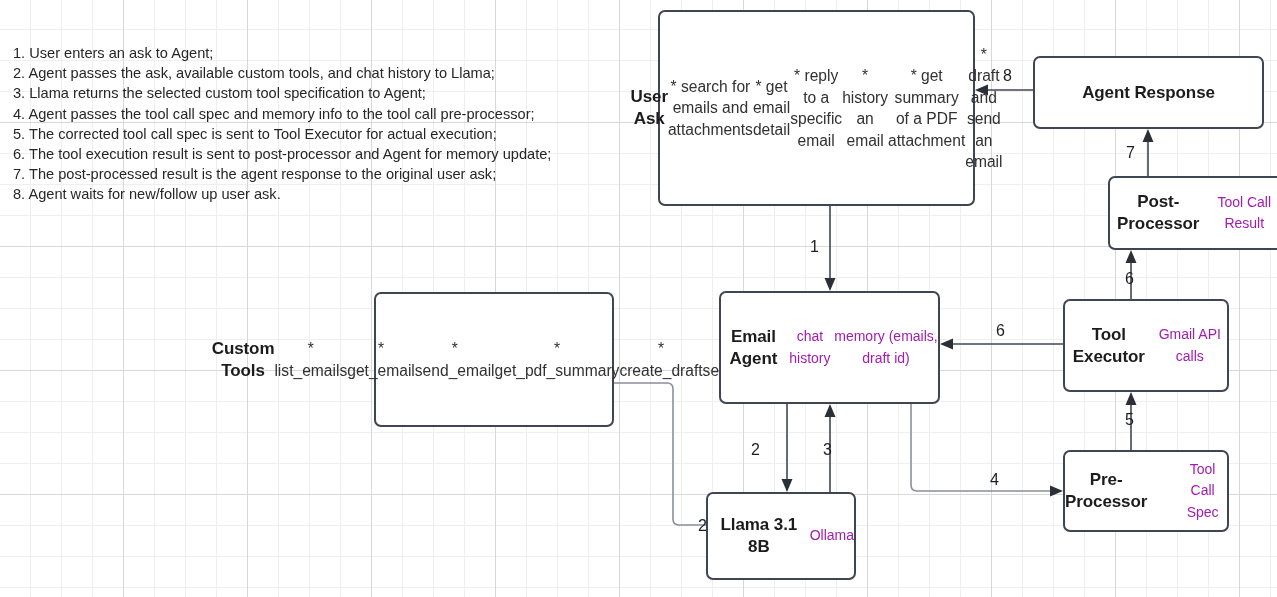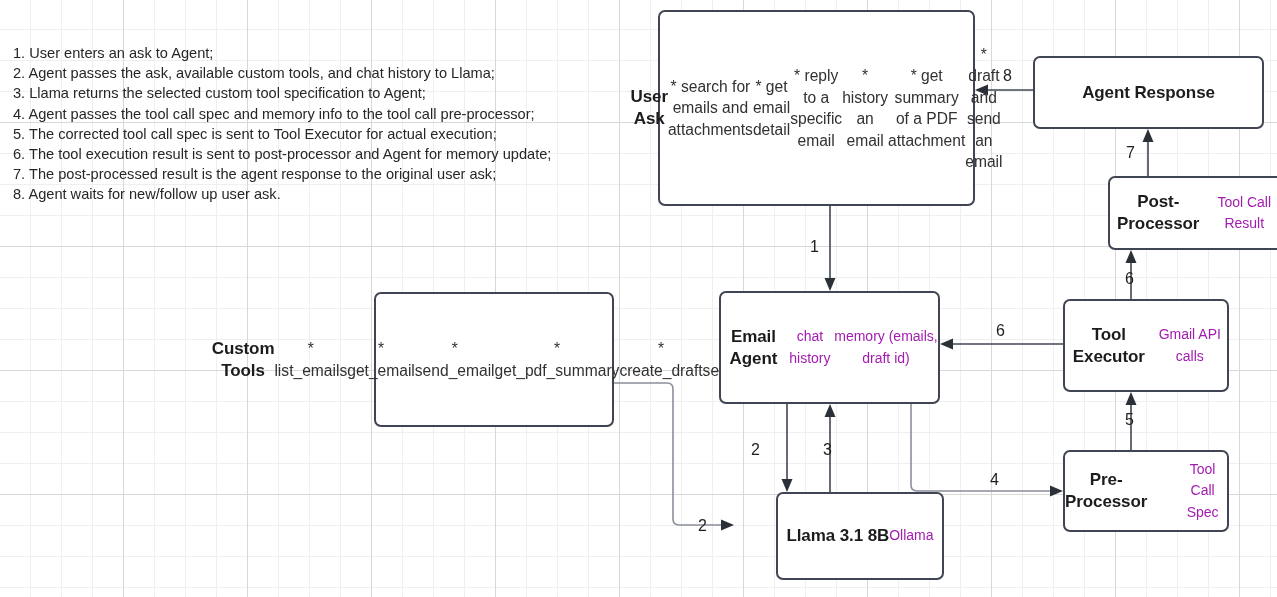--- a/index.html
+++ b/index.html
@@ -72,21 +72,21 @@
     color: #313131;
   }
 
   #node-user-ask   { left:658px;  top:10px;  width:317px; height:196px; }
   #node-agent-resp { left:1033px; top:56px;  width:231px; height:73px;  }
   #node-post-proc  { left:1063px; top:176px; width:176px; height:74px;margin-left:45px;  }
   #node-tool-exec  { left:1063px; top:299px; width:166px; height:93px;  }
   #node-pre-proc   { left:1063px; top:450px; width:166px; height:82px;gap:31px;  }
   #node-custom     { left:374px;  top:292px; width:240px; height:135px; }
   #node-email      { left:719px;  top:291px; width:221px; height:113px; }
-  #node-llama      { left:776px;  top:492px; width:168px; height:88px;  }
+  #node-llama      { left:706px;  top:492px; width:150px; height:88px;  }
 
   
   #wires {
     position: absolute;
     left: 0; top: 0;
     width: 1277px; height: 597px;
     z-index: 2;
     pointer-events: none;
   }
   #wires path, #wires line { fill: none; stroke: #404652; stroke-width: 1.6; }

